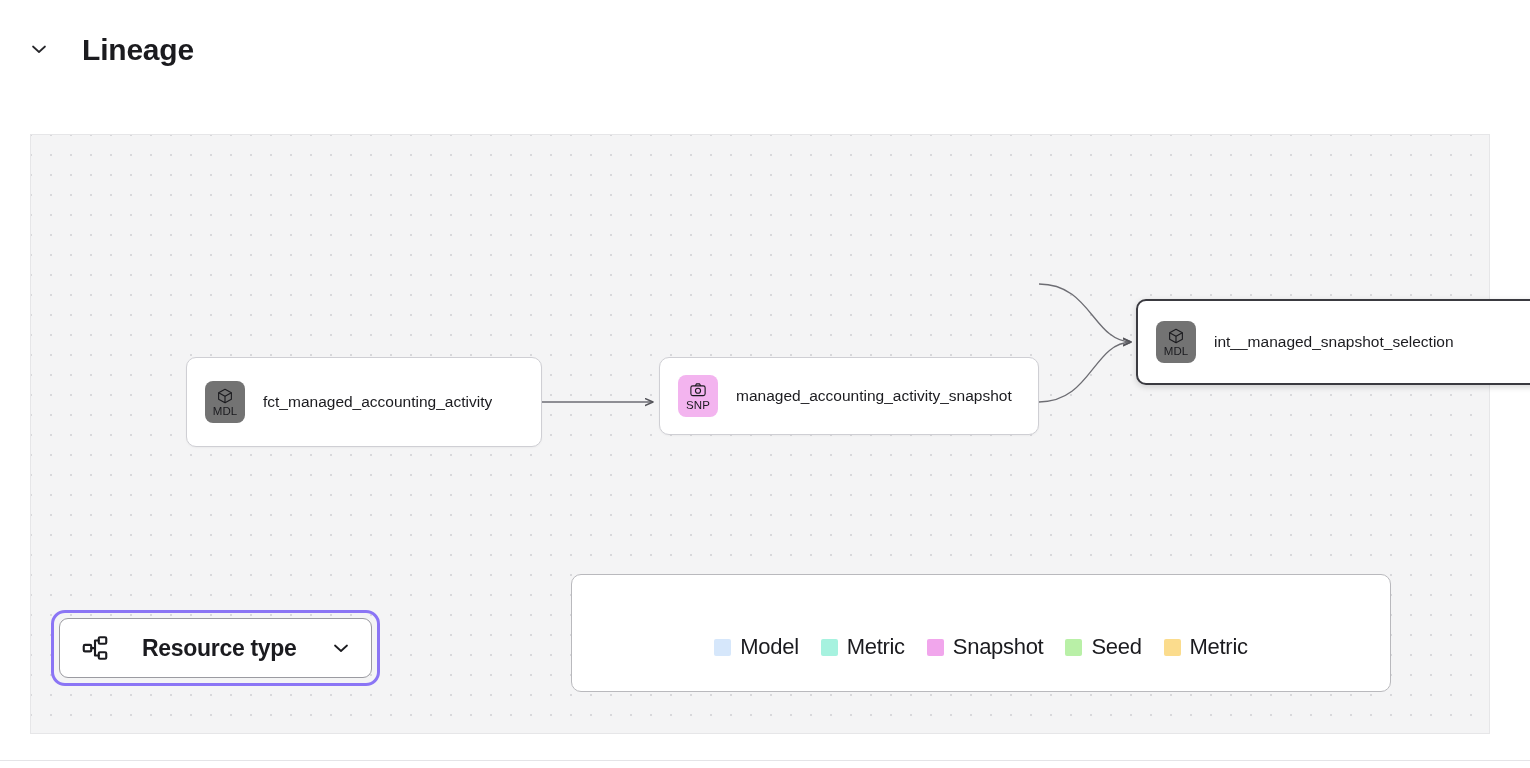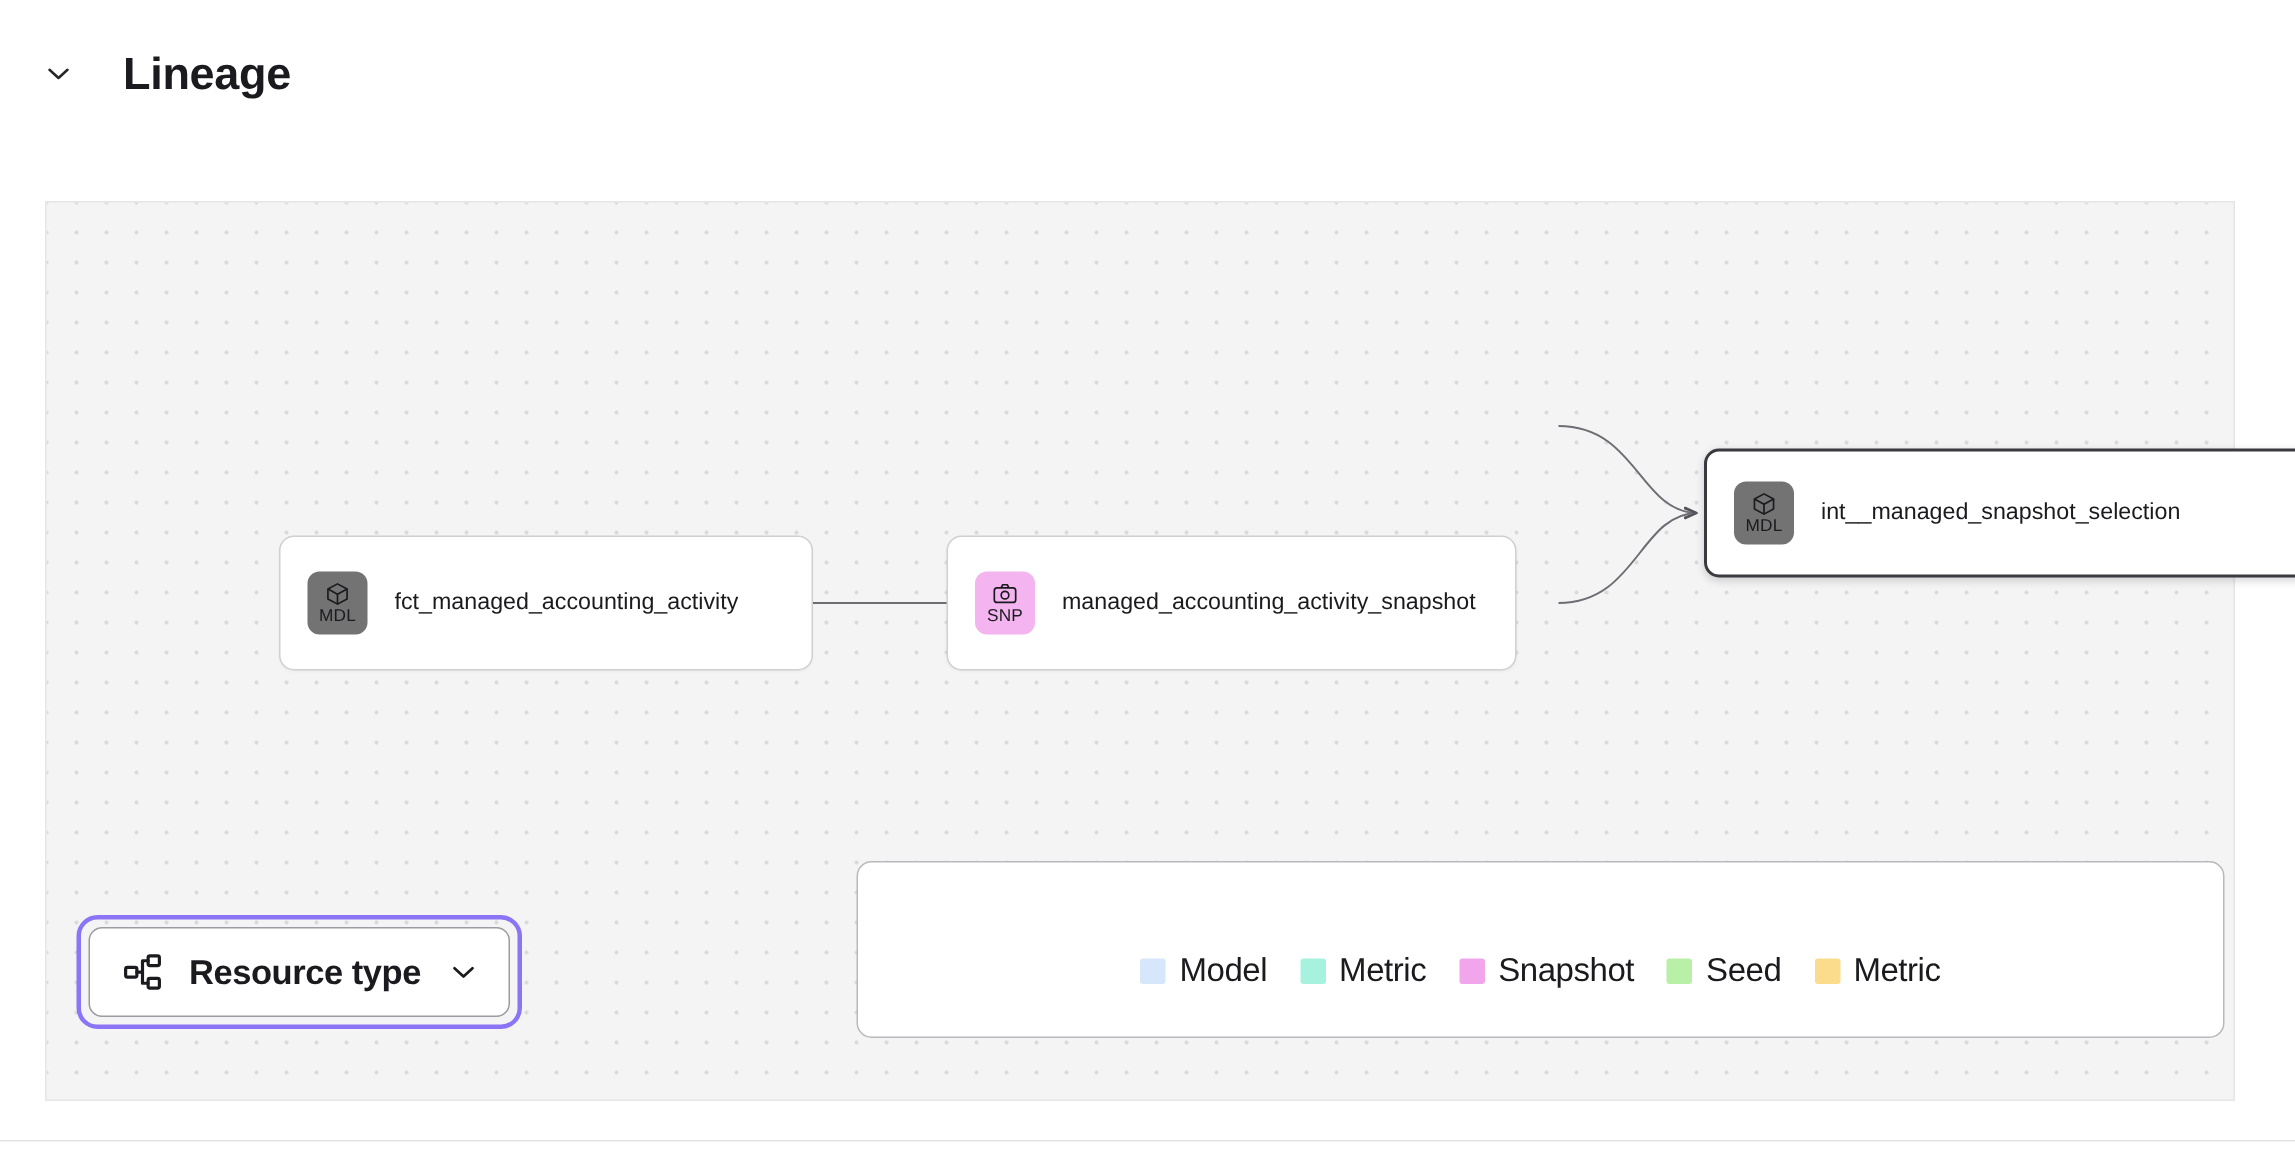--- a/index.html
+++ b/index.html
@@ -85,21 +85,21 @@
     white-space: nowrap;
     overflow: hidden;
   }
   .badge-model    { background: #737373; }
   .badge-seed     { background: #c4efae; }
   .badge-snapshot { background: #f3b4ef; }
 
   
   #node-fct   { left: 155px; top: 222px; width: 356px; height: 90px; }
   #node-seed  { left: 628px; top: 104px; width: 380px; height: 90px; }
-  #node-snap  { left: 600px; top: 222px; width: 380px; height: 90px; }
+  #node-snap  { left: 628px; top: 222px; width: 380px; height: 78px; }
   #node-int   { left: 1105px; top: 164px; width: 420px; height: 86px; }
 
   
   .edge-layer {
     position: absolute; left: 0; top: 0;
     width: 1460px; height: 600px;
     pointer-events: none;
     overflow: visible;
   }
 
@@ -155,34 +155,34 @@
     background: transparent;
     border: 3px solid #8b75f5;
     position: relative; z-index: 2;
   }
   .resource-type-btn {
     background: #ffffff;
     border: 1px solid #9b9ba1;
     border-radius: 9px;
     height: 60px;
     padding: 0 18px 0 20px;
-    display: flex; align-items: center; gap: 16px;
+    display: flex; align-items: center; gap: 32px;
     cursor: pointer;
   }
   .resource-type-label {
     font-size: 23px; font-weight: 600; color: #1b1b1f;
     letter-spacing: -0.3px;
   }
   .resource-type-btn svg { display: block; }
 
   
   .legend-box {
     position: absolute;
     left: 540px; bottom: 41px;
-    width: 912px; height: 118px;
+    width: 820px; height: 118px;
     background: #ffffff;
     border: 1px solid #b9b9bd;
     border-radius: 10px;
     padding: 28px 0 0 0;
     display: flex; flex-direction: column;
     justify-content: center;
     gap: 20px;
   }
   .legend-row {
     display: flex; align-items: center;

